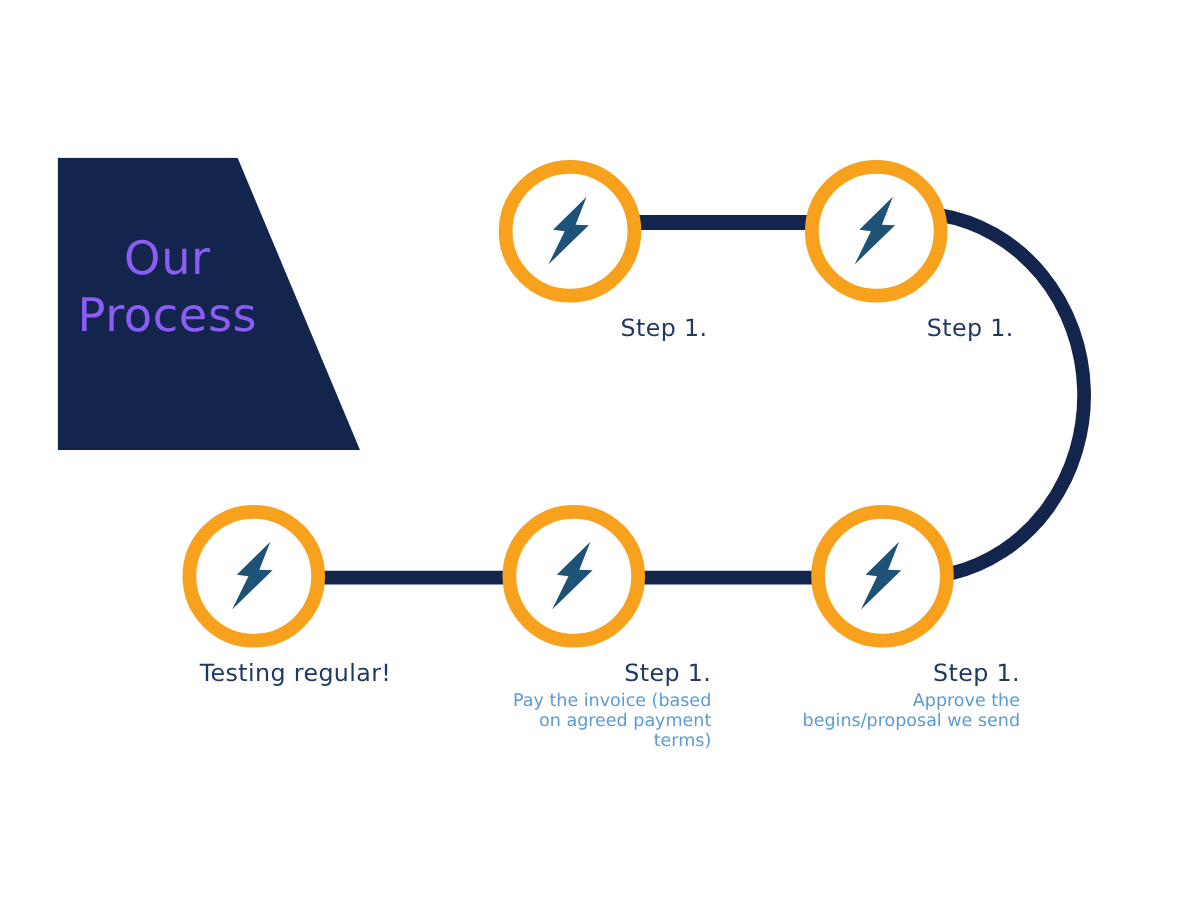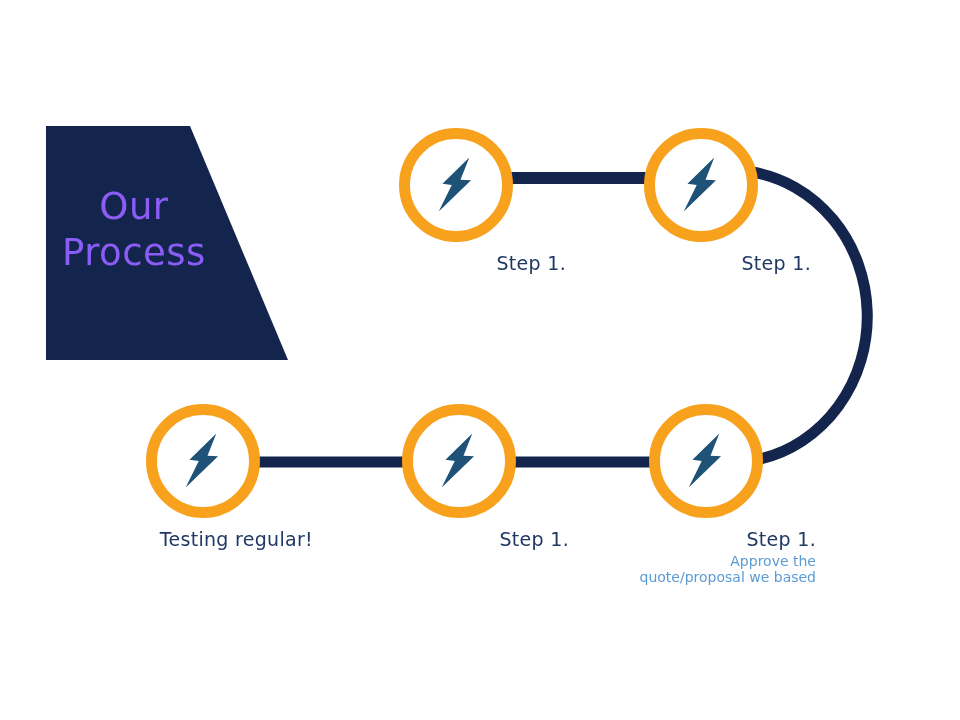--- a/index.html
+++ b/index.html
@@ -79,30 +79,33 @@
   </div>
 
   <div class="node" id="node-step3">
     <div class="circle">
       <svg class="bolt" width="32" height="60" viewBox="0 0 30 58">
         <path d="M21 0 L2 31 L11 30 L5 58 L28 21 L18 23 Z" fill="#1E5377"></path>
       </svg>
     </div>
     <div class="label">Step 1.</div>
     <div class="desc">Approve the
-quote/proposal we based</div>
+begins/proposal we send</div>
   </div>
 
   <div class="node" id="node-step4">
     <div class="circle">
       <svg class="bolt" width="32" height="60" viewBox="0 0 30 58">
         <path d="M21 0 L2 31 L11 30 L5 58 L28 21 L18 23 Z" fill="#1E5377"></path>
       </svg>
     </div>
     <div class="label">Step 1.</div>
+    <div class="desc">Pay the invoice (based
+on agreed payment
+terms)</div>
   </div>
 
   <div class="node" id="node-testing">
     <div class="circle">
       <svg class="bolt" width="32" height="60" viewBox="0 0 30 58">
         <path d="M21 0 L2 31 L11 30 L5 58 L28 21 L18 23 Z" fill="#1E5377"></path>
       </svg>
     </div>
     <div class="label">Testing regular!</div>
   </div>

